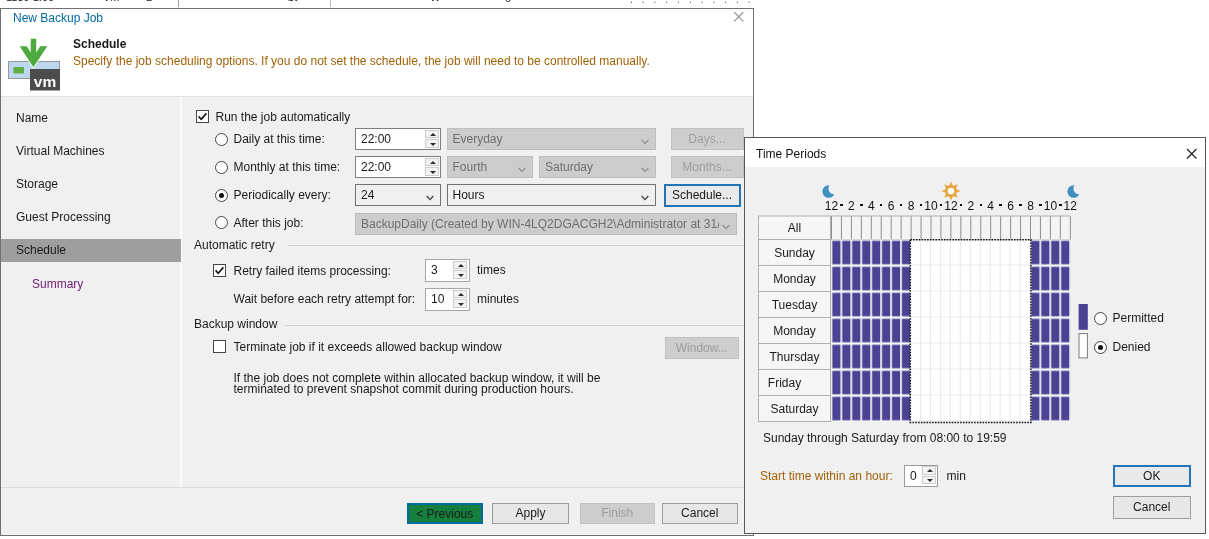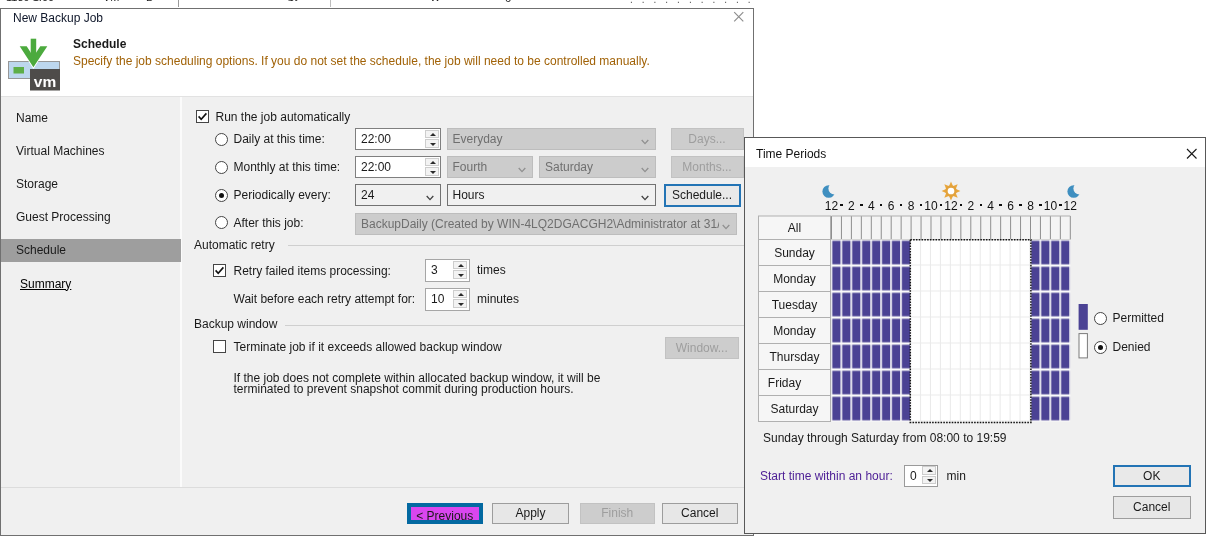--- a/index.html
+++ b/index.html
@@ -13,21 +13,21 @@
     <div style="position:absolute;left:178px;top:0;width:1px;height:7px;background:#9a9a9a"></div>
     <div style="position:absolute;left:287px;top:-9px;line-height:12px;color:#222;font-size:11px">St</div>
     <div style="position:absolute;left:330px;top:0;width:1px;height:7px;background:#bdbdbd"></div>
     <div style="position:absolute;left:430px;top:-9px;line-height:12px;color:#222;font-size:11px">W</div>
     <div style="position:absolute;left:505px;top:-8px;line-height:12px;color:#222;font-size:11px">6</div>
     <div style="position:absolute;left:630px;top:-6px;line-height:12px;color:#555;font-size:10px;letter-spacing:9px">...............</div>
   </div>
 <div style="position:absolute;left:0;top:8px;width:754px;height:528px;background:#f0f0f0;border:1px solid #707070"></div>
 <div style="position:absolute;left:1px;top:9px;width:752px;height:87px;background:#fff"></div>
 <div style="position:absolute;left:1px;top:96px;width:752px;height:1px;background:#e2e2e2"></div>
-<div style="position:absolute;left:13px;top:10px;line-height:16px;white-space:nowrap;color:#0f172a;text-align:right;">New Backup Job</div>
+<div style="position:absolute;left:13px;top:10px;line-height:16px;white-space:nowrap;color:#0369a1;text-align:right;">New Backup Job</div>
 <div style="position:absolute;left:733px;top:11px;width:12px;height:12px"><svg width="12" height="12" viewBox="0 0 12 12">
       <path d="M1.2 1.2 L10.3 10.3 M10.3 1.2 L1.2 10.3" stroke="#8e8e8e" stroke-width="1.2" fill="none"></path>
     </svg></div>
 <div style="position:absolute;left:73px;top:36px;line-height:16px;white-space:nowrap;color:#1a1a1a;"><b>Schedule</b></div>
 <div style="position:absolute;left:73px;top:53px;line-height:16px;white-space:nowrap;color:#a16207;">Specify the job scheduling options. If you do not set the schedule, the job will need to be controlled manually.</div>
 <div style="position:absolute;left:8px;top:36px;width:53px;height:56px"><svg width="53" height="56" viewBox="0 0 53 56">
 <rect x="0.5" y="25.5" width="51" height="17" fill="#bdd7ee" stroke="#979797"></rect>
 <rect x="5.5" y="31" width="10.5" height="6.5" fill="#5dae47"></rect>
 <g>
 <rect x="21.7" y="1.7" width="7.5" height="20.5" fill="#fff"></rect>
@@ -38,21 +38,21 @@
 <rect x="22" y="33" width="30" height="21.5" fill="#4e4c4a"></rect>
 <text x="37" y="50.5" text-anchor="middle" font-family="Liberation Sans" font-size="15.5" font-weight="bold" fill="#fff">vm</text>
 </svg></div>
 <div style="position:absolute;left:180px;top:97px;width:2px;height:390px;background:#fbfbfb"></div>
 <div style="position:absolute;left:1px;top:239px;width:180px;height:23px;background:#9e9e9e"></div>
 <div style="position:absolute;left:16px;top:110px;line-height:16px;white-space:nowrap;color:#1a1a1a;">Name</div>
 <div style="position:absolute;left:16px;top:143.3px;line-height:16px;white-space:nowrap;color:#1a1a1a;">Virtual Machines</div>
 <div style="position:absolute;left:16px;top:176.3px;line-height:16px;white-space:nowrap;color:#1a1a1a;">Storage</div>
 <div style="position:absolute;left:16px;top:209.3px;line-height:16px;white-space:nowrap;color:#1a1a1a;">Guest Processing</div>
 <div style="position:absolute;left:16px;top:242.3px;line-height:16px;white-space:nowrap;color:#1a1a1a;">Schedule</div>
-<div style="position:absolute;left:20px;top:275.6px;line-height:16px;white-space:nowrap;color:#000000;text-decoration:underline;">Summary</div>
+<div style="position:absolute;left:32px;top:275.6px;line-height:16px;white-space:nowrap;color:#701a75;">Summary</div>
 <div style="position:absolute;left:196px;top:110px;width:13px;height:13px;background:#fff;border:1px solid #454545">
     <svg width="13" height="13" viewBox="0 0 13 13" style="position:absolute;left:-1px;top:-1px">
       <path d="M2.6 6.4 L5.2 9.2 L10.4 3.4" stroke="#111" stroke-width="1.6" fill="none"></path>
     </svg>
   </div>
 <div style="position:absolute;left:215.5px;top:108.5px;line-height:16px;white-space:nowrap;color:#1a1a1a;">Run the job automatically</div>
 <div style="position:absolute;left:215px;top:132.8px;width:13px;height:13px;background:#fff;border:1px solid #454545;border-radius:50%"></div>
 <div style="position:absolute;left:233.5px;top:131.3px;line-height:16px;white-space:nowrap;color:#1a1a1a;">Daily at this time:</div>
 <div style="position:absolute;left:215px;top:160.8px;width:13px;height:13px;background:#fff;border:1px solid #454545;border-radius:50%"></div>
 <div style="position:absolute;left:233.5px;top:159.3px;line-height:16px;white-space:nowrap;color:#1a1a1a;">Monthly at this time:</div>
@@ -148,21 +148,21 @@
   </div>
 <div style="position:absolute;left:477px;top:290.9px;line-height:16px;white-space:nowrap;color:#1a1a1a;">minutes</div>
 <div style="position:absolute;left:194px;top:316.3px;line-height:16px;white-space:nowrap;color:#1a1a1a;">Backup window</div>
 <div style="position:absolute;left:285px;top:325px;width:465px;height:1px;background:#cfcfcf"></div>
 <div style="position:absolute;left:213px;top:340px;width:13px;height:13px;background:#fff;border:1px solid #454545"></div>
 <div style="position:absolute;left:233.5px;top:338.6px;line-height:16px;white-space:nowrap;color:#1a1a1a;">Terminate job if it exceeds allowed backup window</div>
 <div style="position:absolute;left:664.5px;top:336.5px;width:74.5px;height:22.5px;background:#cdcdcd;border:1px solid #c2c2c2;text-align:center;line-height:20.5px;color:#9e9e9e;">Window...</div>
 <div style="position:absolute;left:233.5px;top:358.4px;line-height:16px;white-space:nowrap;color:#1a1a1a;margin-top:12px;">If the job does not complete within allocated backup window, it will be</div>
 <div style="position:absolute;left:233.5px;top:381px;line-height:16px;white-space:nowrap;color:#1a1a1a;">terminated to prevent snapshot commit during production hours.</div>
 <div style="position:absolute;left:1px;top:487px;width:752px;height:1px;background:#dcdcdc"></div>
-<div style="position:absolute;left:407px;top:502.5px;width:75.5px;height:21.5px;background:#d946ef;border:4px solid #0369a1;text-align:center;line-height:19.5px;color:#1a1a1a;">&lt; Previous</div>
+<div style="position:absolute;left:407px;top:502.5px;width:75.5px;height:21.5px;background:#15803d;border:2px solid #0369a1;text-align:center;line-height:19.5px;color:#1a1a1a;">&lt; Previous</div>
 <div style="position:absolute;left:492px;top:502.5px;width:77px;height:21.5px;background:#e7e7e7;border:1px solid #9d9d9d;text-align:center;line-height:19.5px;color:#1a1a1a;">Apply</div>
 <div style="position:absolute;left:579.5px;top:502.5px;width:75.5px;height:21.5px;background:#cdcdcd;border:1px solid #c2c2c2;text-align:center;line-height:19.5px;color:#9e9e9e;">Finish</div>
 <div style="position:absolute;left:662px;top:502.5px;width:75.5px;height:21.5px;background:#e7e7e7;border:1px solid #9d9d9d;text-align:center;line-height:19.5px;color:#1a1a1a;">Cancel</div>
 <div style="position:absolute;left:744px;top:137px;width:462px;height:397px;background:#f0f0f0;border:1px solid #585858"></div>
 <div style="position:absolute;left:745px;top:138px;width:460px;height:29px;background:#fff"></div>
 <div style="position:absolute;left:756px;top:145.5px;line-height:16px;white-space:nowrap;color:#111;">Time Periods</div>
 <div style="position:absolute;left:1186px;top:148px;width:12px;height:12px"><svg width="12" height="12" viewBox="0 0 12 12">
       <path d="M1 1 L10.5 10.5 M10.5 1 L1 10.5" stroke="#1a1a1a" stroke-width="1.1" fill="none"></path>
     </svg></div>
 <div style="position:absolute;left:822px;top:183.5px;width:15px;height:15px"><svg width="15" height="15" viewBox="0 0 15 15">
@@ -271,21 +271,21 @@
 <div style="position:absolute;left:758.5px;top:348.5px;width:72.0px;text-align:center;line-height:16px;color:#1a1a1a">Thursday</div>
 <div style="position:absolute;left:758.5px;top:374.5px;width:52px;text-align:center;line-height:16px;color:#1a1a1a">Friday</div>
 <div style="position:absolute;left:758.5px;top:400.5px;width:72.0px;text-align:center;line-height:16px;color:#1a1a1a">Saturday</div>
 <div style="position:absolute;left:1093.5px;top:311.5px;width:13px;height:13px;background:#fff;border:1px solid #454545;border-radius:50%"></div>
 <div style="position:absolute;left:1112.5px;top:310px;line-height:16px;white-space:nowrap;color:#1a1a1a;">Permitted</div>
 <div style="position:absolute;left:1093.5px;top:340.7px;width:13px;height:13px;background:#fff;border:1px solid #454545;border-radius:50%">
     <div style="position:absolute;left:3px;top:3px;width:5px;height:5px;border-radius:50%;background:#111"></div>
   </div>
 <div style="position:absolute;left:1112.5px;top:339.3px;line-height:16px;white-space:nowrap;color:#1a1a1a;">Denied</div>
 <div style="position:absolute;left:763px;top:430.3px;line-height:16px;white-space:nowrap;color:#1a1a1a;">Sunday through Saturday from 08:00 to 19:59</div>
-<div style="position:absolute;left:760px;top:467.5px;line-height:16px;white-space:nowrap;color:#4c1d95;text-align:right;">Start time within an hour:</div>
+<div style="position:absolute;left:760px;top:467.5px;line-height:16px;white-space:nowrap;color:#a16207;text-align:right;">Start time within an hour:</div>
 <div style="position:absolute;left:904px;top:464.5px;width:34px;height:22px;background:#fff;border:1px solid #9a9a9a"></div>
 <div style="position:absolute;left:910px;top:467.5px;line-height:16px;white-space:nowrap;color:#1a1a1a;">0</div>
 <div style="position:absolute;left:921.5px;top:466.0px;width:14px;height:18px">
     <div style="position:absolute;left:0;top:0;width:14px;height:8.5px;background:#f3f3f3;border:1px solid #cdcdcd">
       <div style="position:absolute;left:4px;top:2.05px;width:0;height:0;border-left:3px solid transparent;border-right:3px solid transparent;border-bottom:3.5px solid #2a2a2a"></div>
     </div>
     <div style="position:absolute;left:0;top:9.5px;width:14px;height:8.5px;background:#f3f3f3;border:1px solid #cdcdcd">
       <div style="position:absolute;left:4px;top:2.95px;width:0;height:0;border-left:3px solid transparent;border-right:3px solid transparent;border-top:3.5px solid #2a2a2a"></div>
     </div>
   </div>

